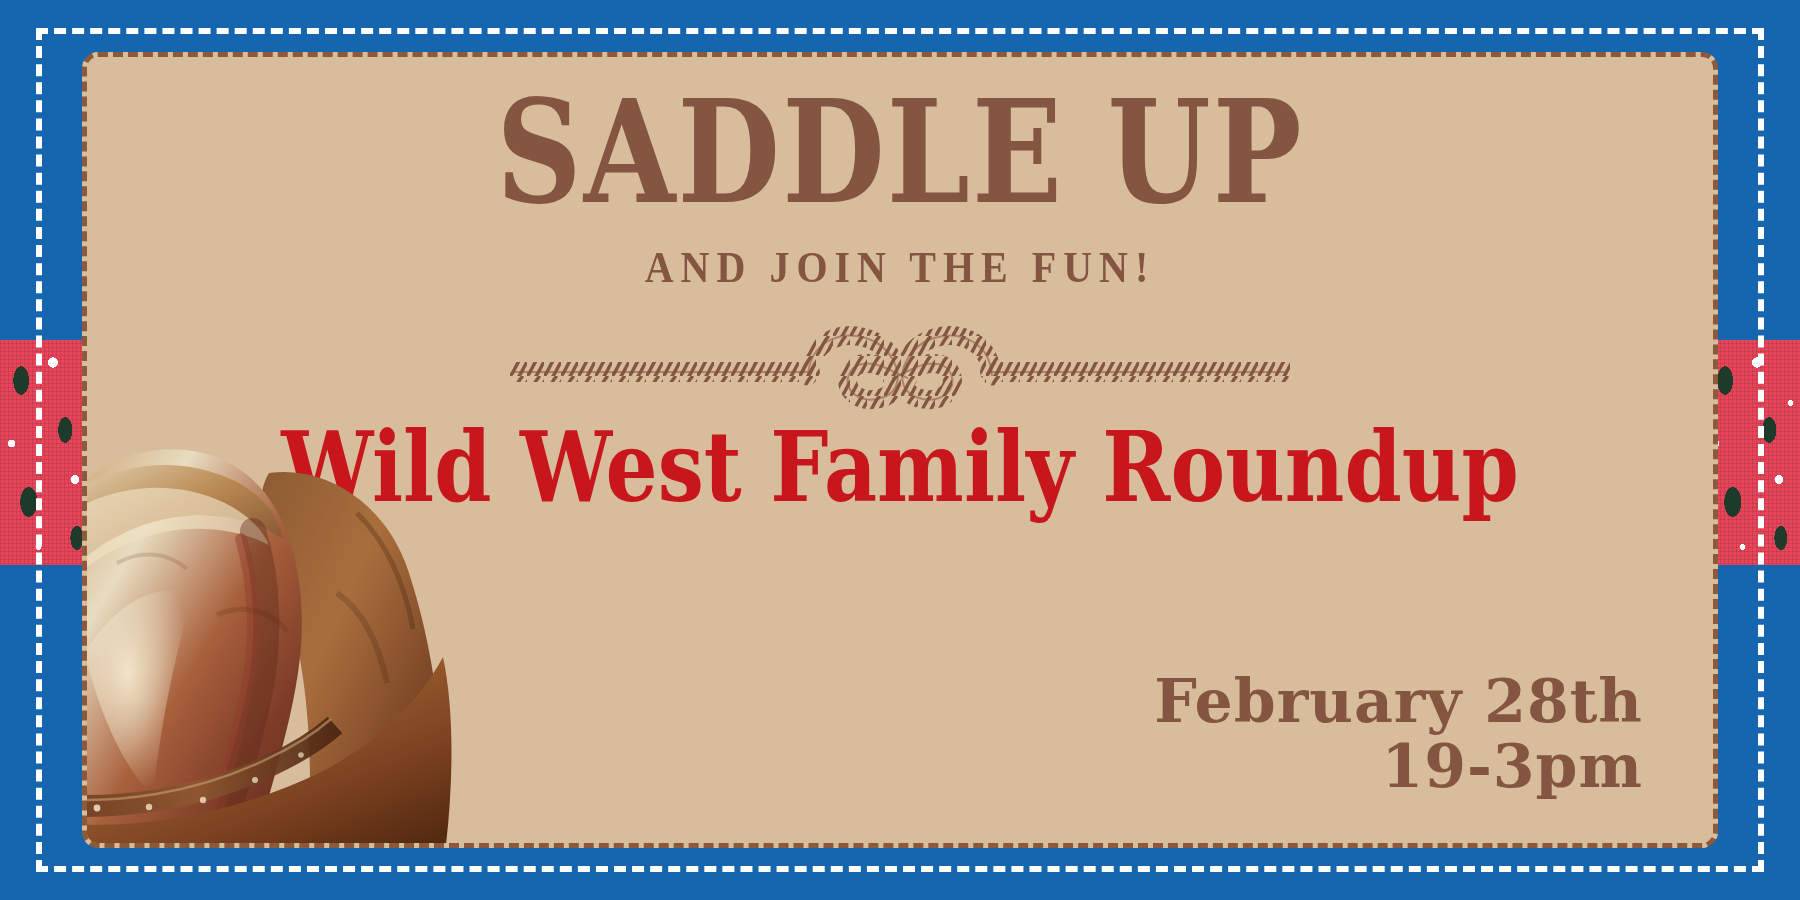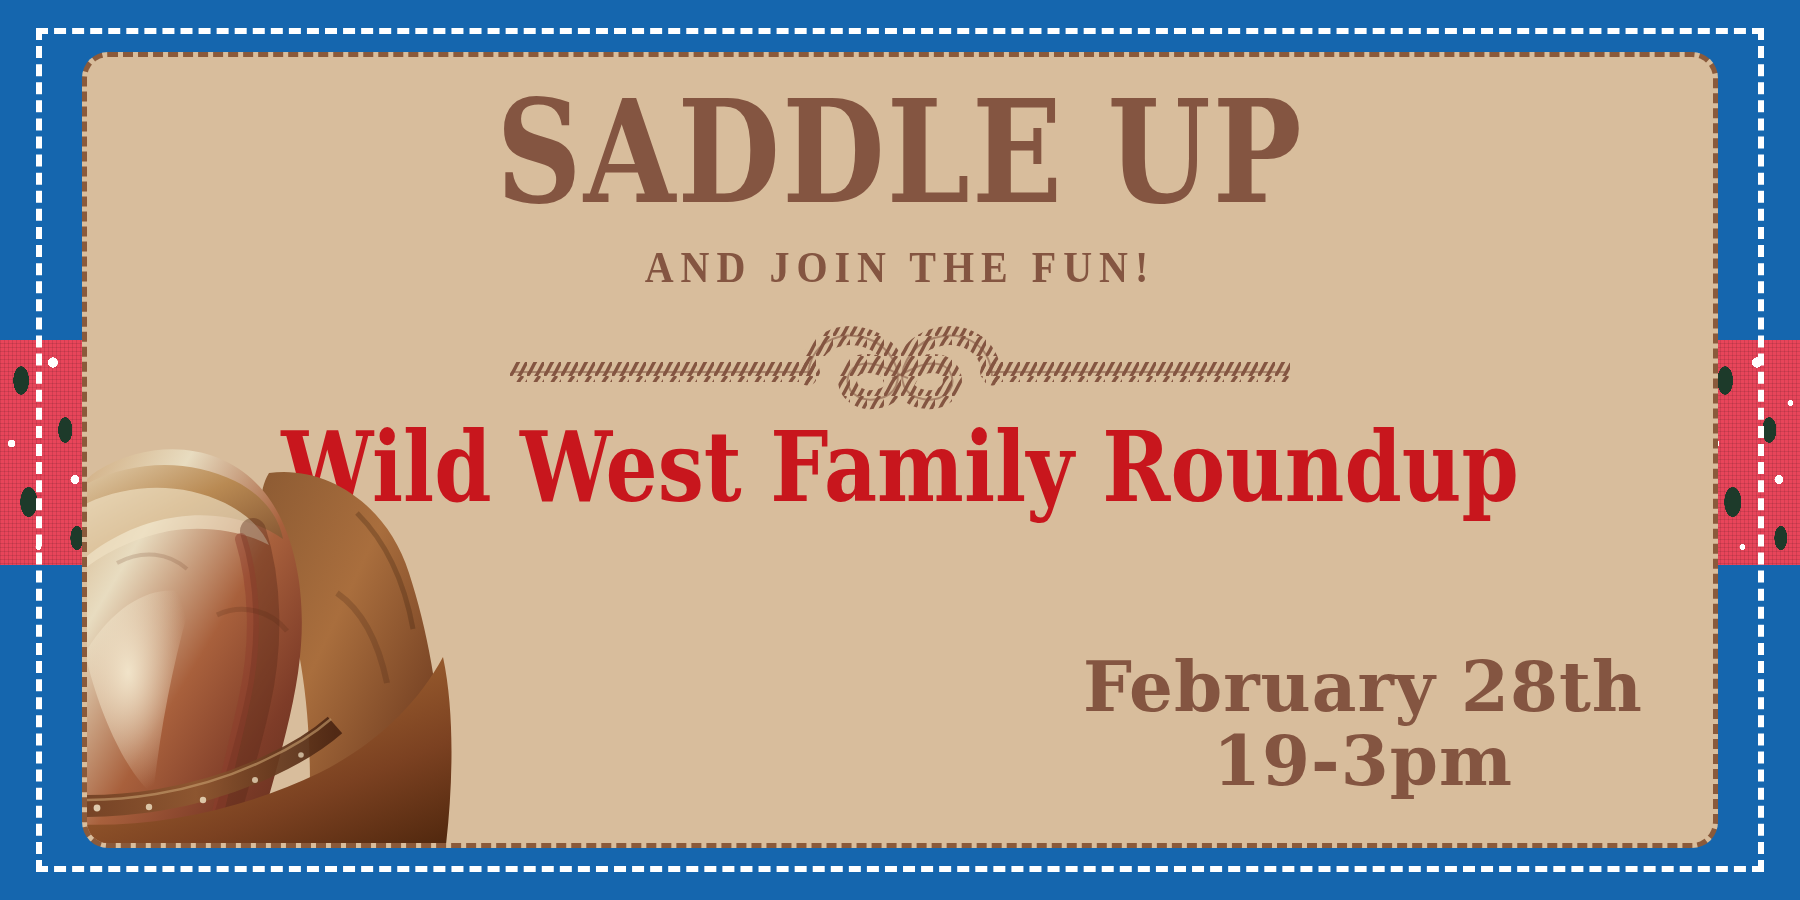--- a/index.html
+++ b/index.html
@@ -56,21 +56,21 @@
     left: 36px; top: 28px; right: 36px; bottom: 28px;
     border: 6px dashed #ffffff;
     pointer-events: none;
   }
 
   
   .card {
     position: absolute;
     left: 82px; top: 52px; right: 82px; bottom: 52px;
     background: #d8bd9c;
-    border-radius: 26px;
+    border-radius: 16px;
     border: 5px dashed #8a5a3b;
     box-sizing: border-box;
     overflow: hidden;
   }
 
   
   .hat-wrap {
     position: absolute;
     left: -30px;
     bottom: -10px;
@@ -120,24 +120,24 @@
     line-height: 1;
     color: #c8161d;
     transform: scaleY(1.18);
   }
 
   
   .date-block {
     position: absolute;
     right: 70px;
     bottom: 44px;
-    text-align: center;
+    text-align: right;
     font-family: "DejaVu Serif", serif;
     font-weight: 700;
-    font-size: 69px;
+    font-size: 60px;
     line-height: 1.08;
     color: #845541;
     letter-spacing: 1px;
     z-index: 4;
   }
 </style>
 </head>
 <body>
 
 <div id="banner">

